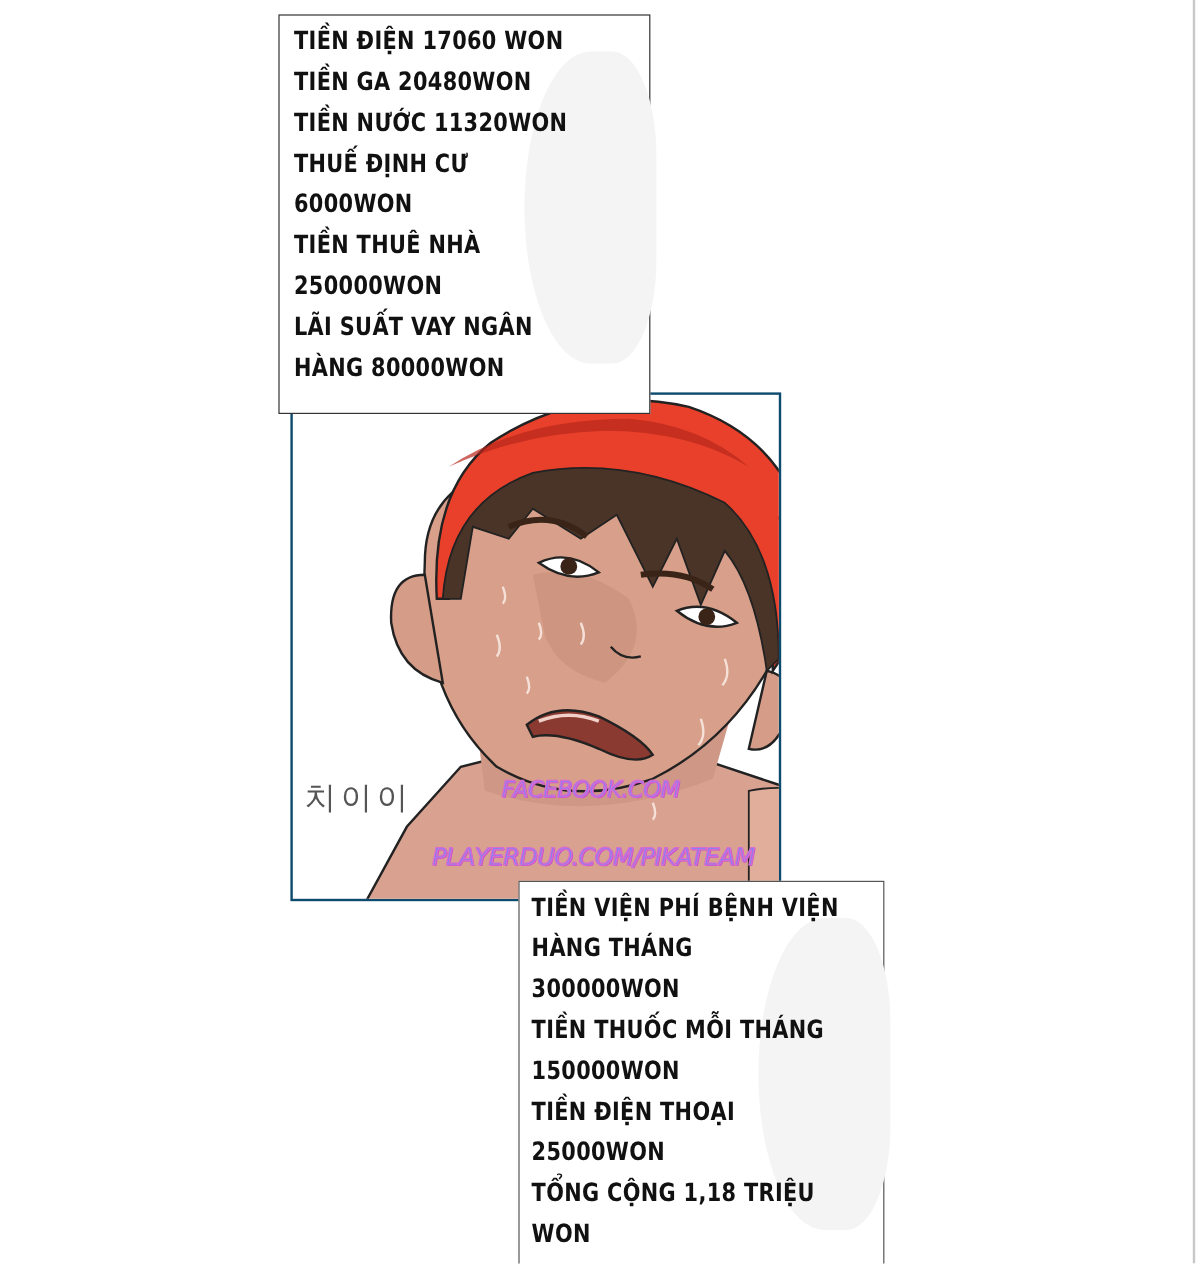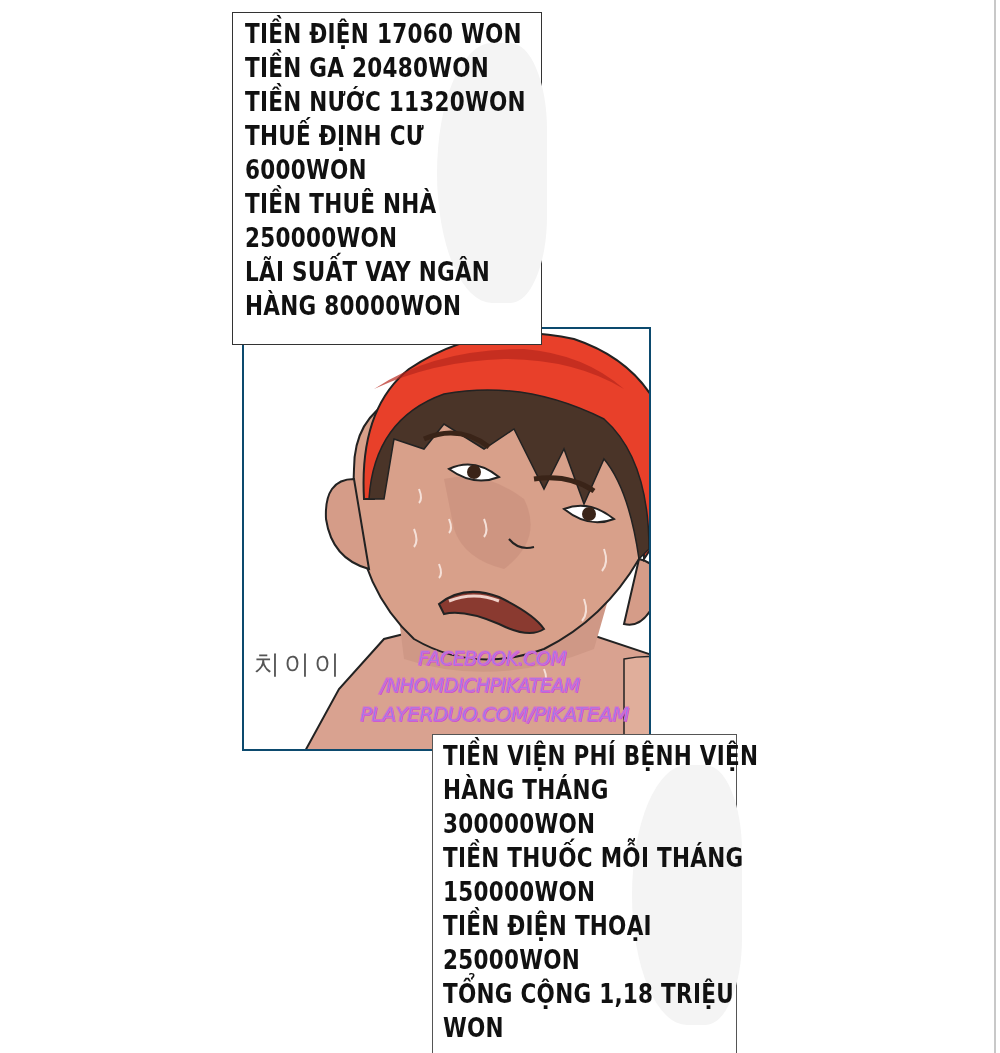--- a/index.html
+++ b/index.html
@@ -7,21 +7,21 @@
     width:1000px; height:1053px; background:#ffffff; position:relative; overflow:hidden;
     font-family: "DejaVu Sans", sans-serif;
   }
   .right-edge {
     position:absolute; left:994px; top:0; width:2px; height:1053px; background:#c8c8c8;
   }
   .caption {
     position:absolute; background:#ffffff; border:1.5px solid #333;
     box-sizing:border-box; z-index:5;
     font-family: "DejaVu Sans Condensed", "DejaVu Sans", sans-serif;
-    font-weight:bold; color:#111; font-size:26px; line-height:34px;
+    font-weight:bold; color:#111; font-size:21px; line-height:34px;
     letter-spacing:0.3px;
   }
   .caption .line { display:block; white-space:nowrap; transform:scaleX(0.92); transform-origin:left center; }
   #caption-top { left:232px; top:12px; width:310px; height:333px; padding:4px 0 0 12px; }
   #caption-bottom { left:432px; top:734px; width:305px; height:377px; padding:4px 0 0 10px; border-color:#555; }
   .caption .bgcurve {
     position:absolute; right:-6px; top:30px; width:110px; height:260px;
     border-radius:60% 40% 40% 60%; background:#f4f4f4; z-index:-1;
   }
   .panel {
@@ -89,21 +89,20 @@
         <path d="M360 220 q5 14 -2 22"></path>
       <path d="M340 270 q5 14 -2 22"></path>
         <path d="M300 340 q4 10 0 14"></path>
     </g>
 
     <path d="M420 305 Q450 300 470 315" fill="none" stroke="#222" stroke-width="1.5"></path>
     <path d="M430 298 Q455 295 468 305" fill="none" stroke="#222" stroke-width="1"></path>
   </svg>
   <span class="sig">치이이</span>
   <span class="watermark" id="wm1">FACEBOOK.COM</span>
-  <span class="watermark" id="wm2">/NHOMDICHPIKATEAM</span>
   <span class="watermark" id="wm3">PLAYERDUO.COM/PIKATEAM</span>
 </div>
 
 <div class="caption" id="caption-top">
   <div class="bgcurve"></div>
   <span class="line"> TIỀN ĐIỆN 17060 WON</span>
   <span class="line">TIỀN GA 20480WON</span>
   <span class="line">TIỀN NƯỚC 11320WON</span>
   <span class="line">THUẾ ĐỊNH CƯ</span>
   <span class="line">6000WON</span>

